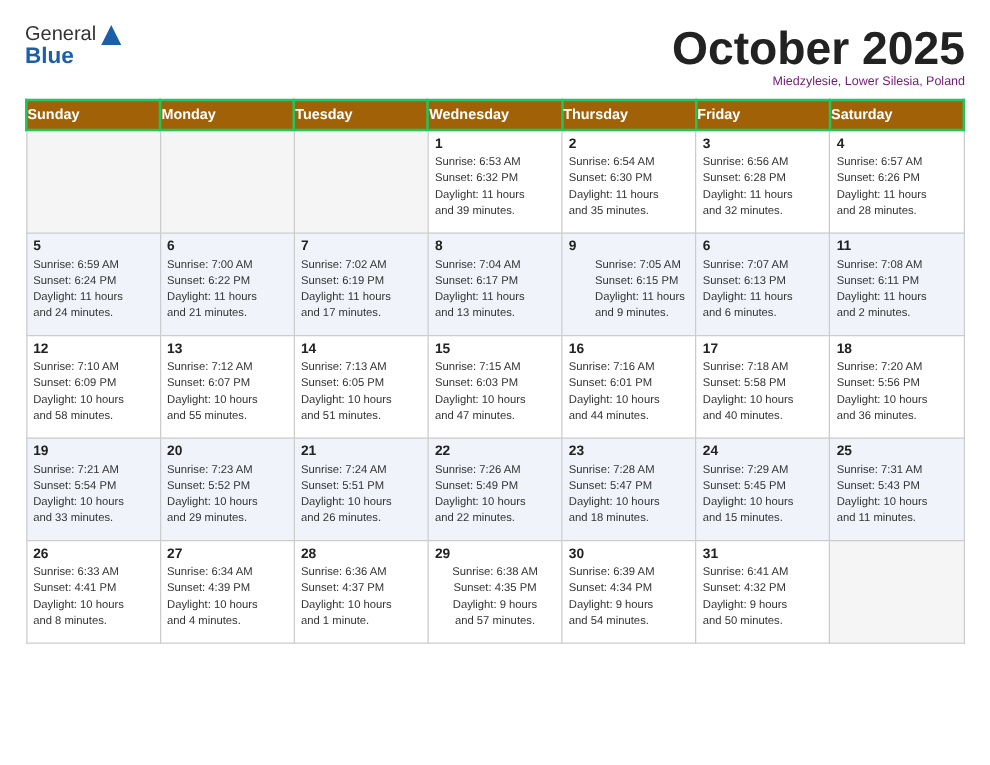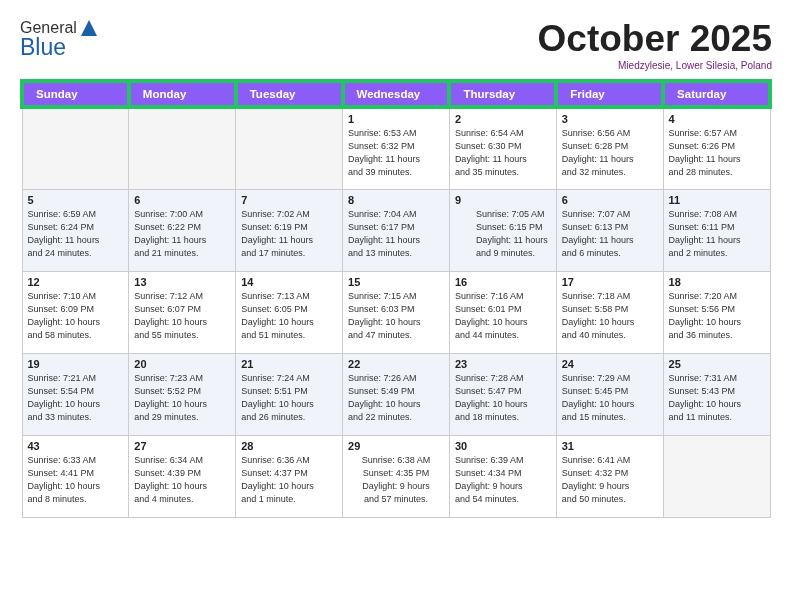--- a/index.html
+++ b/index.html
@@ -42,27 +42,27 @@
       font-size: 10px;
       color: #701a75;
     }
     .calendar {
       flex: 1;
       border-collapse: collapse;
       width: 100%;
       table-layout: fixed;
     }
     .calendar th {
-      background-color: #8b5cf6;
+      background-color: #a16207;
       color: #fff;
       font-size: 11.5px;
       font-weight: bold;
       text-align: left;
-      padding: 5px 12px;
-      border: 4px solid #22c55e;
+      padding: 5px 0;
+      border: 2px solid #22c55e;
     }
     .calendar td {
       vertical-align: top;
       padding: 4px 5px;
       border: 1px solid #ccc;
       font-size: 9px;
       color: #333;
       background: #fff;
       height: 82px;
     }
@@ -90,21 +90,21 @@
 
 <div class="page">
   <div class="header">
     <div class="logo">
       <div style="display:flex;align-items:center;gap:2px;">
         <span class="logo-general">General</span>
         <svg width="20" height="20" viewBox="0 0 20 20">
           <polygon points="10,2 18,18 2,18" fill="#1a5fa8"></polygon>
         </svg>
       </div>
-      <span class="logo-blue" style="font-size:23px;font-weight:normal;margin-top:-4px;">Blue</span>
+      <span class="logo-blue" style="font-size:18px;font-weight:bold;margin-top:-4px;">Blue</span>
     </div>
     <div class="title-block">
       <div class="month-title">October 2025</div>
       <div class="location">Miedzylesie, Lower Silesia, Poland</div>
     </div>
   </div>
 
   <table class="calendar">
     <thead>
       <tr>
@@ -299,21 +299,21 @@
           <td>
             <span class="day-num">25</span>
             <div class="day-info" style="white-space: pre-line;">Sunrise: 7:31 AM
 Sunset: 5:43 PM
 Daylight: 10 hours
 and 11 minutes.</div>
           </td>
         </tr>
         <tr>
           <td>
-            <span class="day-num">43</span>
+            <span class="day-num">26</span>
             <div class="day-info" style="white-space: pre-line;">Sunrise: 6:33 AM
 Sunset: 4:41 PM
 Daylight: 10 hours
 and 8 minutes.</div>
           </td>
           <td>
             <span class="day-num">27</span>
             <div class="day-info" style="white-space: pre-line;">Sunrise: 6:34 AM
 Sunset: 4:39 PM
 Daylight: 10 hours

